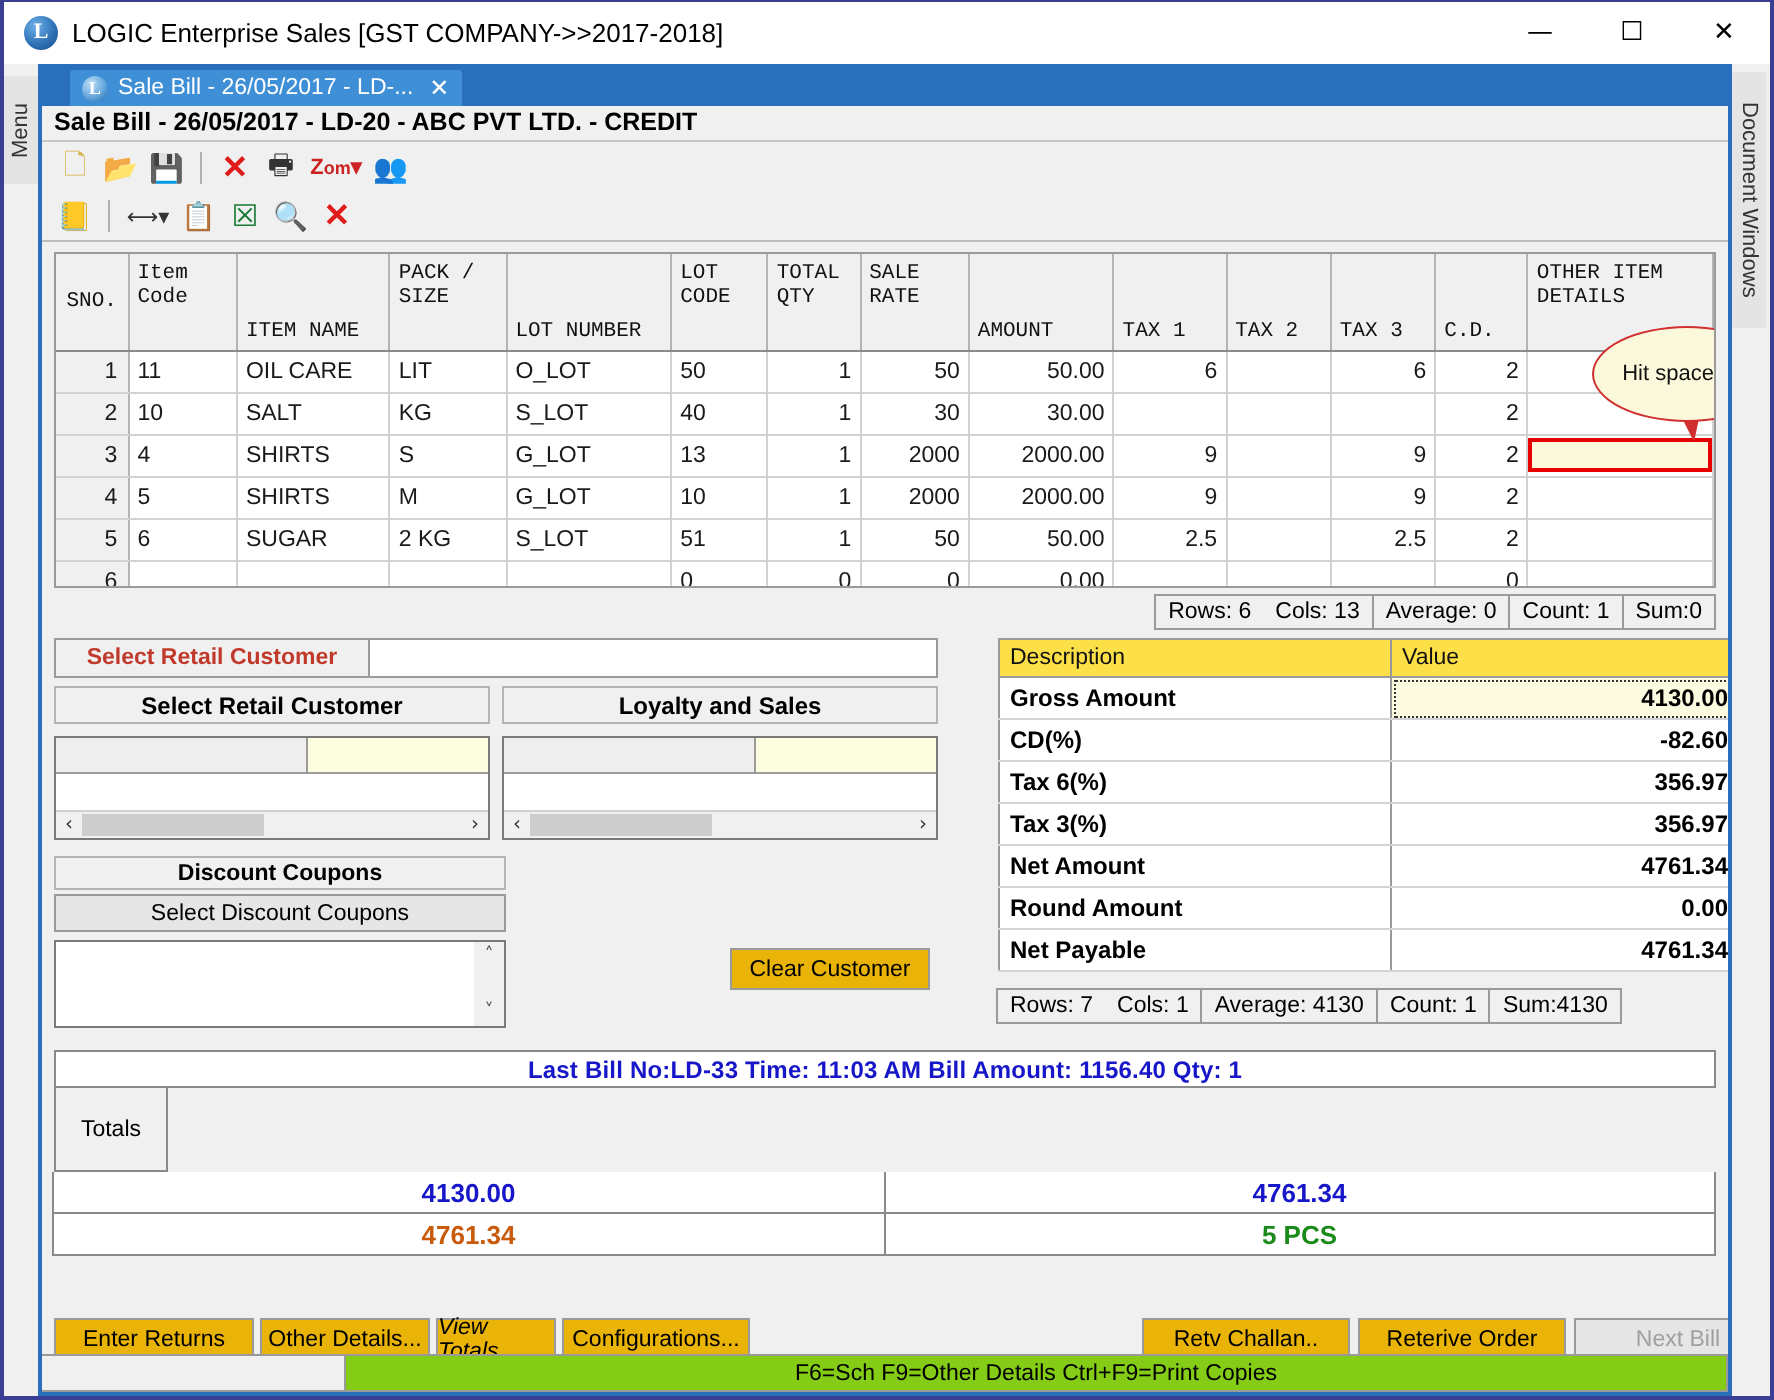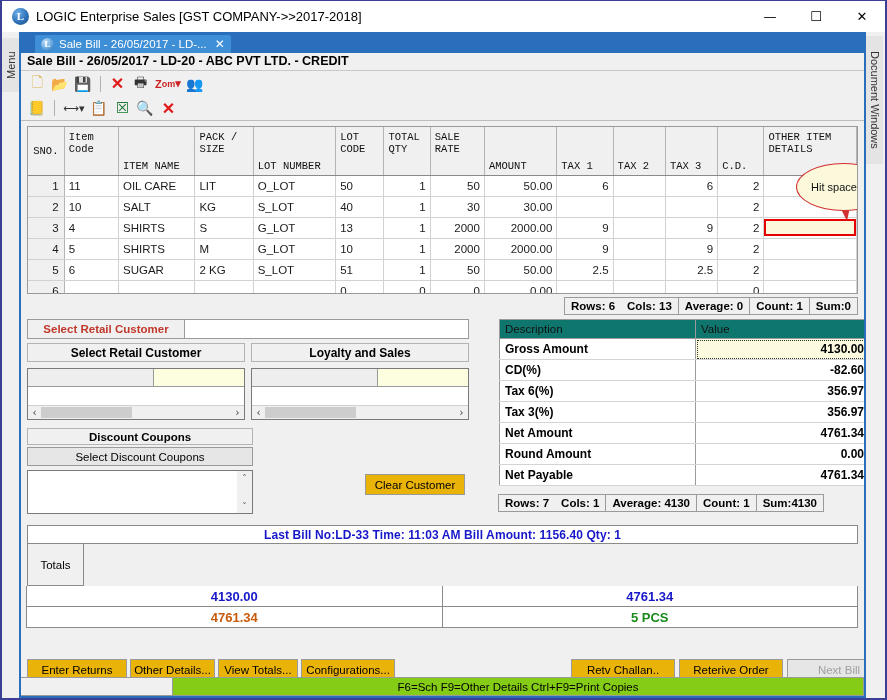--- a/index.html
+++ b/index.html
@@ -168,21 +168,21 @@
     border-right: 3px solid transparent;
     border-top: 14px solid #d03030;
     z-index: 4;
   }
 
   
   .statusstrip { display: flex; height: 18px; }
   .statusstrip .seg {
     border: 1px solid #9a9a9a; margin-left: -1px;
     background: #f0f0f0; font-size: 11.5px; color:#000;
-    display:flex; align-items:center; padding: 0 6px; font-weight: bold;
+    display:flex; align-items:center; padding: 0 6px;
   }
 
   
   .mid { position: relative; margin-top: 4px; height: 200px; }
   .panel-left { position: absolute; left: 6px; top: 0; width: 442px; }
   .panel-right { position: absolute; left: 478px; top: 0; width: 371px; }
 
   .grp-row { display: flex; height: 20px; }
   .tag-btn {
     border: 1px solid #9a9a9a; background: #f0f0f0;
@@ -239,21 +239,21 @@
     position: absolute; left: 338px; top: 155px;
     width: 100px; height: 21px;
     border: 1px solid #9a9a9a; background: #e6e6e6;
     font-size: 11.5px; display:flex;align-items:center;justify-content:center;
   }
 
   
   table.dv { border-collapse: collapse; width: 100%; table-layout: fixed; border: 1px solid #9a9a9a; background:#fff;}
   table.dv th {
     font-weight: normal; font-size: 11.5px; color: #111; text-align:left;
-    background: #0f766e; border-right: 1px solid #9a9a9a; border-bottom: 1px solid #9a9a9a;
+    background: #fde047; border-right: 1px solid #9a9a9a; border-bottom: 1px solid #9a9a9a;
     padding: 2px 5px; height: 19px;
   }
   table.dv td {
     font-size: 12px; padding: 2px 5px; height: 21px;
     border-right: 1px solid #9a9a9a; border-bottom: 1px solid #d4d4d4;
     font-weight: bold; color:#000;
   }
   table.dv td.val { text-align: right; border-right: none; }
   .dv-blue { color: #1717c9; }
   .dv-red { color: #ee1c1c; font-weight: normal; font-size: 15px; }
@@ -289,21 +289,21 @@
     font-size: 11.5px; color: #000;
     display: flex; align-items: center; justify-content: center;
     height: 21px; cursor: default;
   }
   .btn.disabled { color: #a0a0a0; background: #e6e6e6; }
   .btn.focus { border: 1px solid #2f7fd1; background: #e8f2fb; }
 
   .btnrow-a { position:absolute; left: 6px; top: 606px; display:flex; gap: 3px; }
   .btnrow-a .btn.w1 { width: 100px; }
   .btnrow-a .btn.w2 { width: 85px; }
-  .btnrow-a .btn.w3 { width: 80px; }
+  .btnrow-a .btn.w3 { width: 60px; font-style: italic; }
   .btnrow-a .btn.w4 { width: 94px; }
 
   .btnrow-b { position:absolute; left: 550px; top: 606px; display:flex; gap: 4px; }
   .btnrow-b .btn { width: 104px; }
 
   .prevbill { position:absolute; left: 763px; top: 630px; width: 100px; height: 22px; }
 
   .hintbar {
     position:absolute; left: 0; right: 0; bottom: 0; height: 19px;
     display:flex; background:#f0f0f0;

